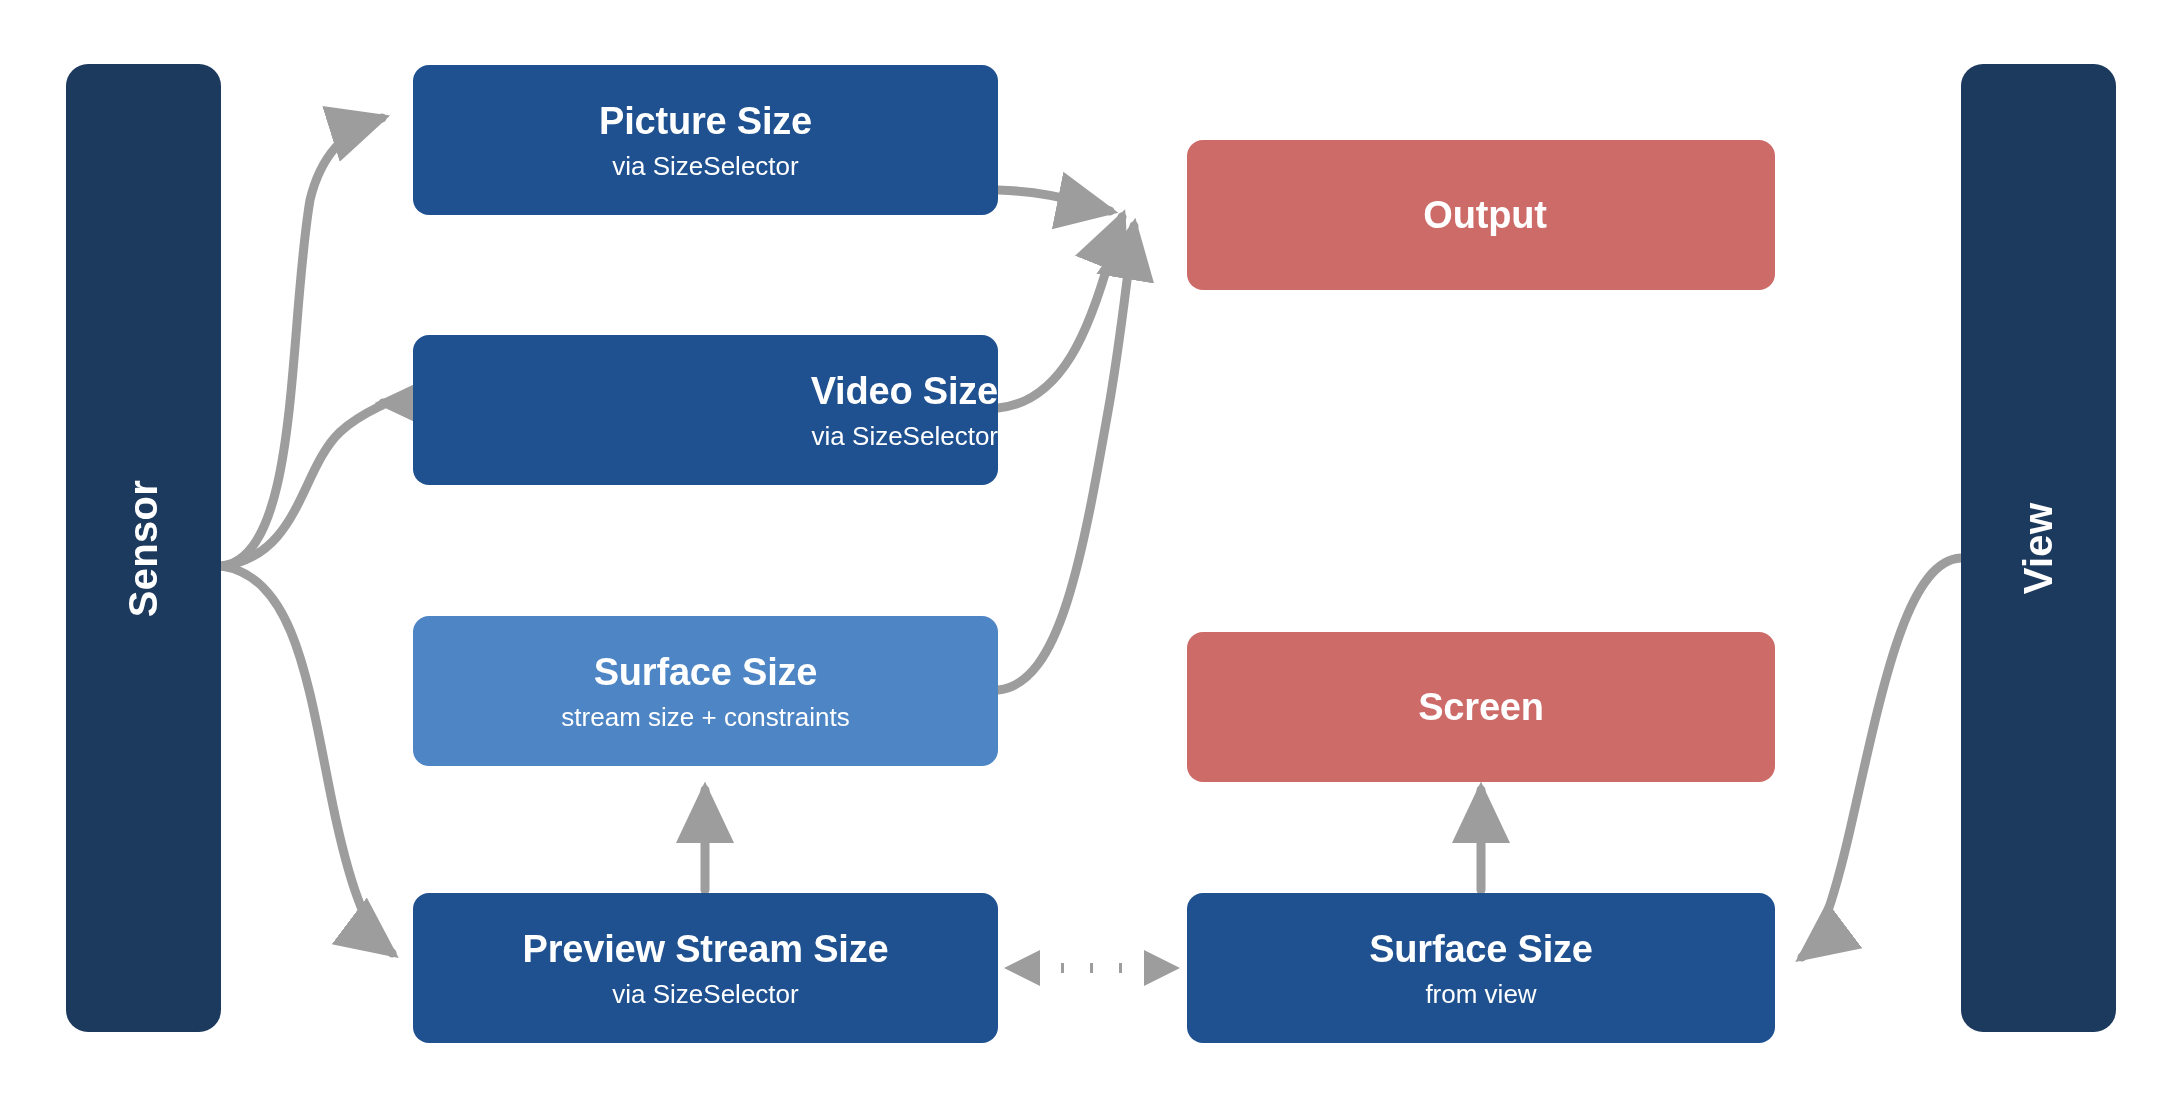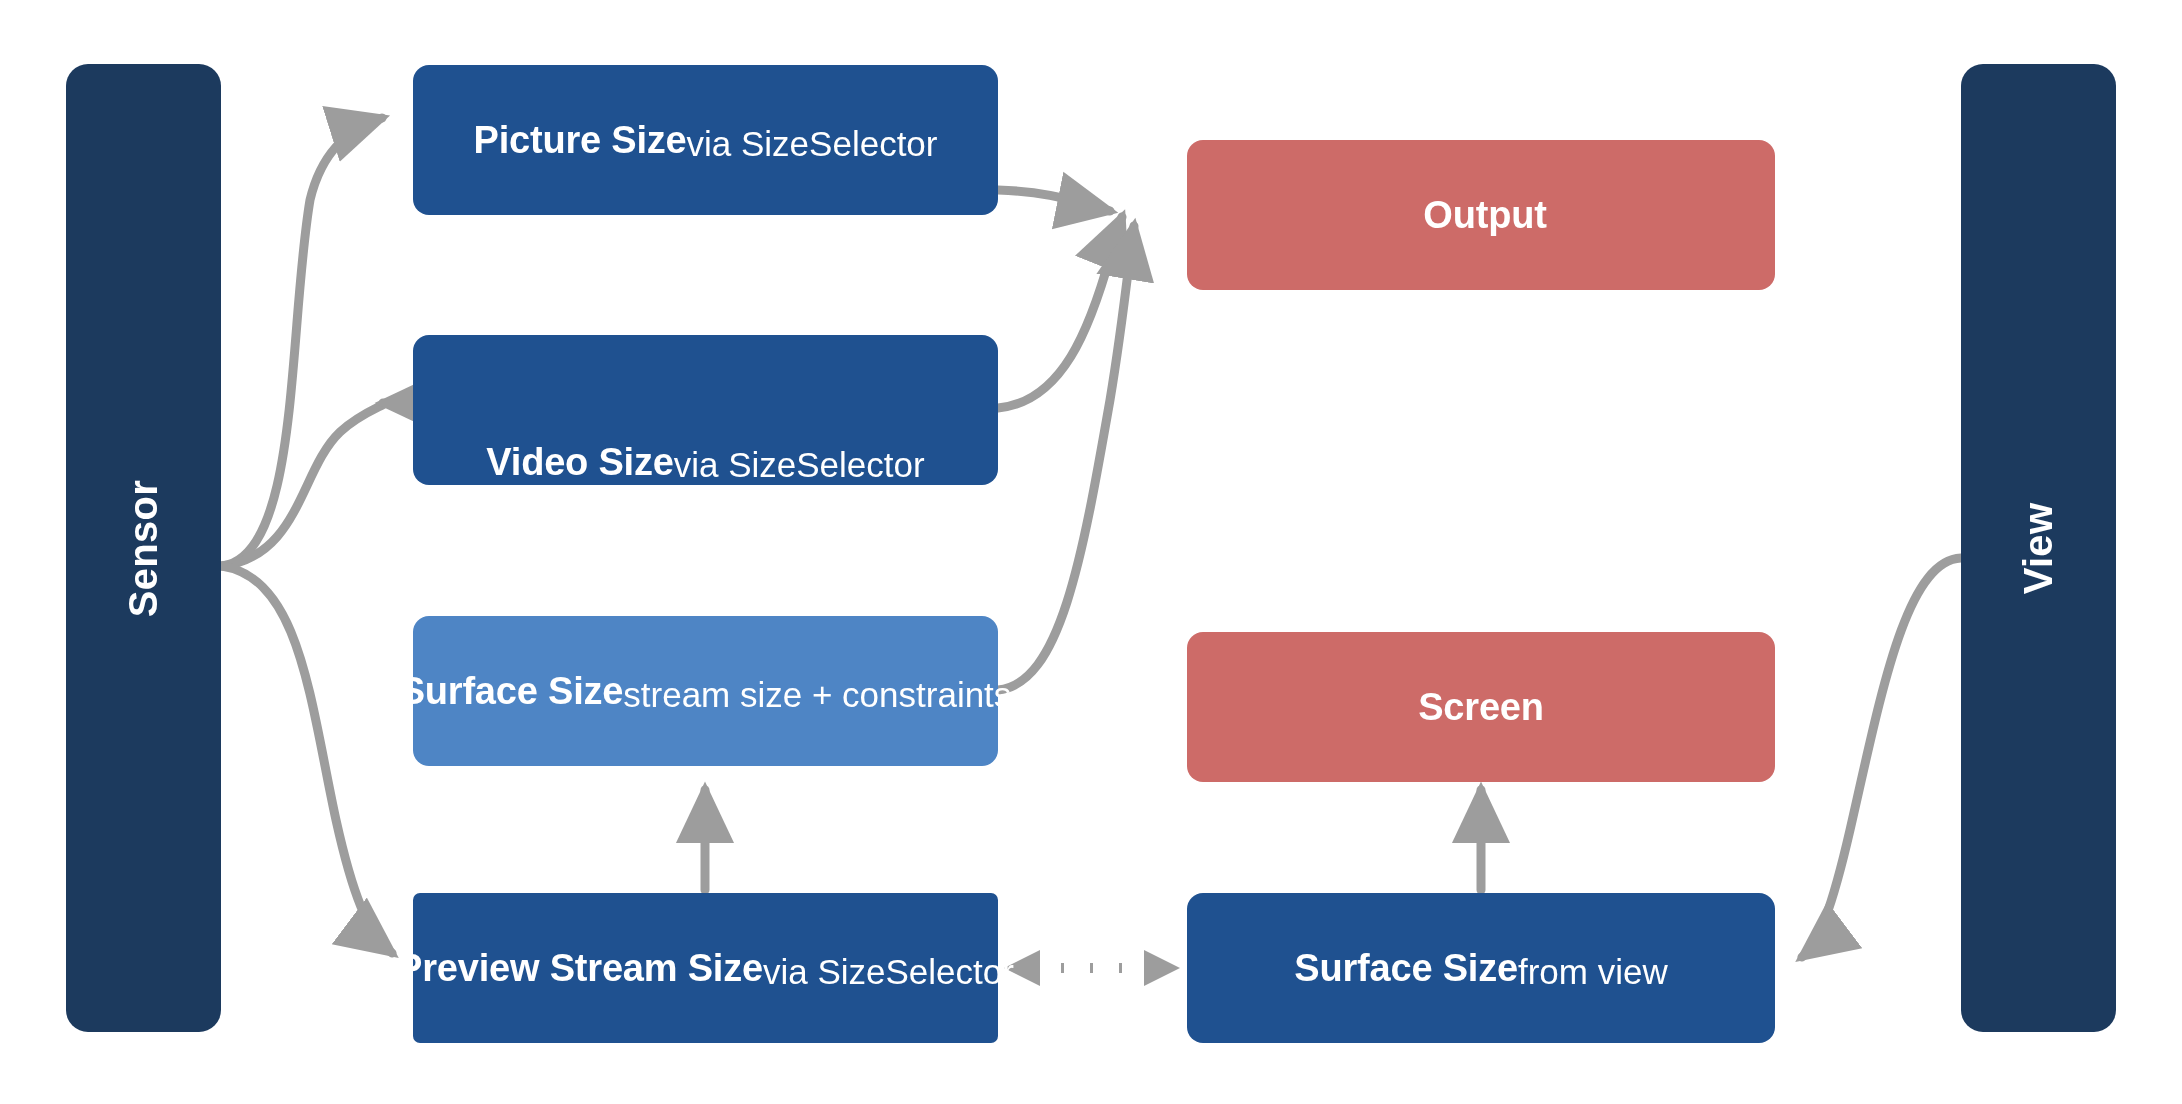--- a/index.html
+++ b/index.html
@@ -24,38 +24,38 @@
     left: 0;
     top: 0;
     width: 2182px;
     height: 1104px;
     pointer-events: none;
   }
   .node {
     position: absolute;
     box-sizing: border-box;
     display: flex;
-    flex-direction: row;
+    flex-direction: column;
     align-items: center;
     justify-content: center;
     border-radius: 16px;
     color: #ffffff;
     text-align: center;
     line-height: 1.18;
     z-index: 2;
   }
   .node-title {
     font-weight: bold;
     font-size: 38px;
     letter-spacing: -0.2px;
     white-space: nowrap;
   }
   .node-sub {
     font-weight: normal;
-    font-size: 35px;
+    font-size: 26px;
     margin-top: 7px;
     white-space: nowrap;
   }
   
   .lane {
     position: absolute;
     box-sizing: border-box;
     border-radius: 22px;
     display: flex;
     align-items: center;
@@ -133,21 +133,21 @@
   <div class="node" style="left:413px; top:335px; width:585px; height:150px; background:#1f5190;align-items:flex-end;">
     <div class="node-title">Video Size</div>
     <div class="node-sub">via SizeSelector</div>
   </div>
 
   <div class="node" style="left:413px; top:616px; width:585px; height:150px; background:#4e85c5;">
     <div class="node-title">Surface Size</div>
     <div class="node-sub">stream size + constraints</div>
   </div>
 
-  <div class="node" style="left:413px; top:893px; width:585px; height:150px; background:#1f5190;border-radius:7px;">
+  <div class="node" style="left:413px; top:893px; width:585px; height:150px; background:#1f5190;">
     <div class="node-title">Preview Stream Size</div>
     <div class="node-sub">via SizeSelector</div>
   </div>
 
   <div class="node" style="left:1187px; top:140px; width:588px; height:150px; background:#cd6b68;padding-left:8px;">
     <div class="node-title">Output</div>
   </div>
 
   <div class="node" style="left:1187px; top:616px; width:588px; height:150px; background:#cd6b68;margin-top:16px;">
     <div class="node-title">Screen</div>

